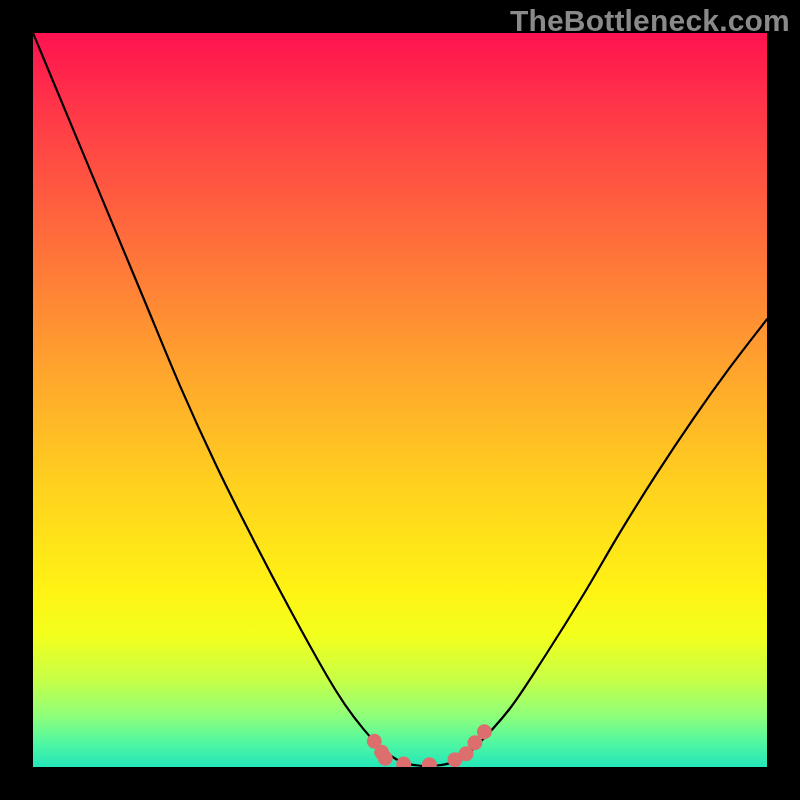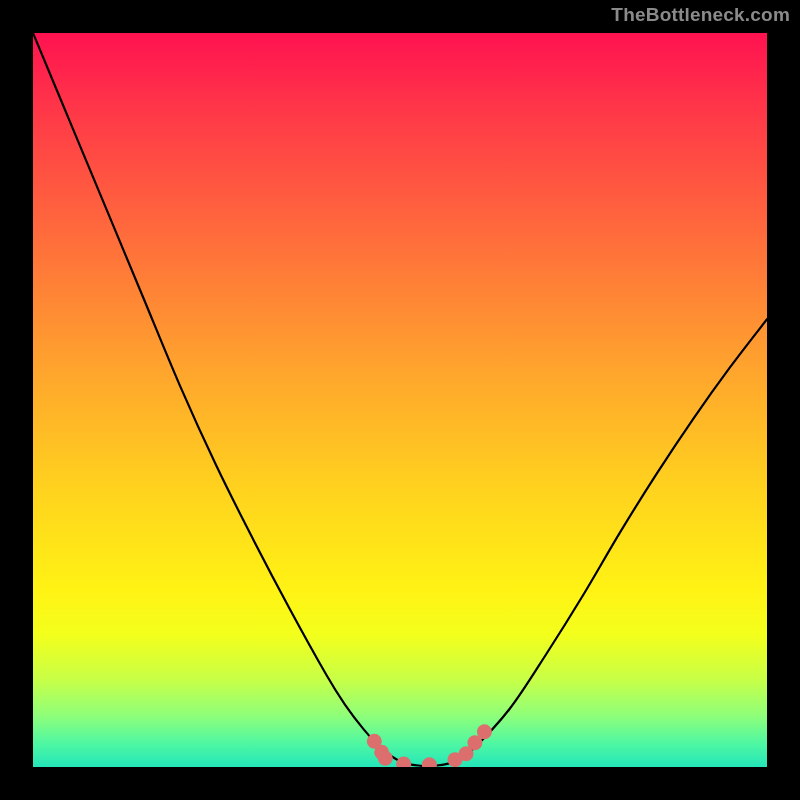--- a/index.html
+++ b/index.html
@@ -43,21 +43,21 @@
     left: 0;
     top: 0;
     width: 734px;
     height: 734px;
   }
   .watermark {
     position: absolute;
     top: 4px;
     right: 10px;
     font-family: Arial, Helvetica, sans-serif;
-    font-size: 19px;
+    font-size: 30px;
     font-weight: 600;
     color: #8a8a8a;
     letter-spacing: 0.2px;
   }
 </style>
 </head>
 <body>
 
 <div class="frame">
   <div class="plot">

